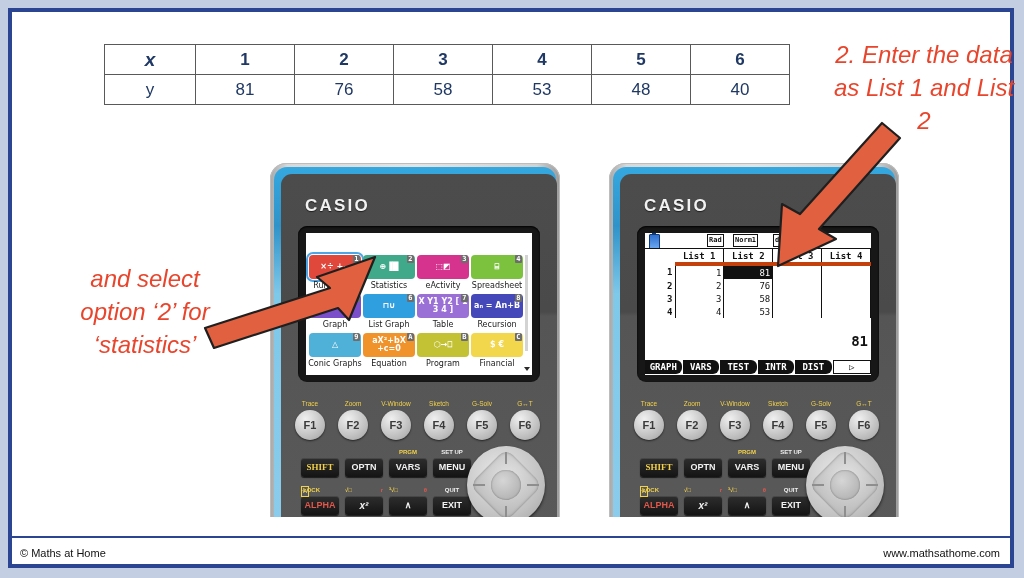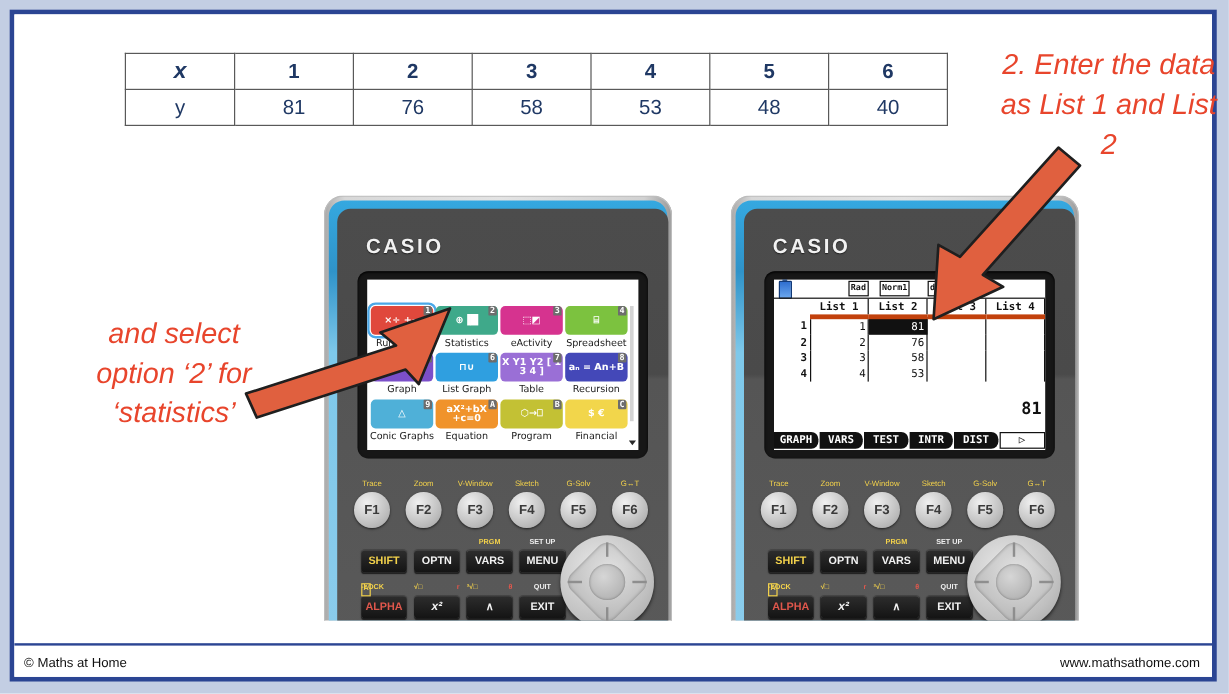--- a/index.html
+++ b/index.html
@@ -238,21 +238,21 @@
   .y{color:#f2d14b;}
   .r{color:#e0574c;}
   .w{color:#eee;}
   .kbtn{
     width:38px;height:19px;border-radius:3px;
     background:linear-gradient(180deg,#2e2e2e,#141414);
     box-shadow:0 1px 1px rgba(0,0,0,.7),inset 0 1px 0 rgba(255,255,255,.12);
     color:#f2f2f2;font-size:9px;font-weight:bold;line-height:19px;text-align:center;
     font-family:"Liberation Sans",sans-serif;
   }
-  .kbtn.shift{color:#f2d14b;}
+  .kbtn.shift{color:#f2d14b;font-family:Liberation Serif, serif;}
   .kbtn.alpha{color:#e0574c;}
   .kbtn.ital{font-style:italic;font-size:10px;}
   .alock{
     display:inline-block;border:1px solid #f2d14b;color:#f2d14b;
     font-size:5px;padding:0 1px;line-height:7px;margin-right:1px;vertical-align:1px;
   }
   .dpad{
     position:absolute;right:12px;top:60px;width:78px;height:78px;
     border-radius:50%;
     background:radial-gradient(circle at 40% 35%,#e8e8e8,#c0c0c0 65%,#9e9e9e 100%);

